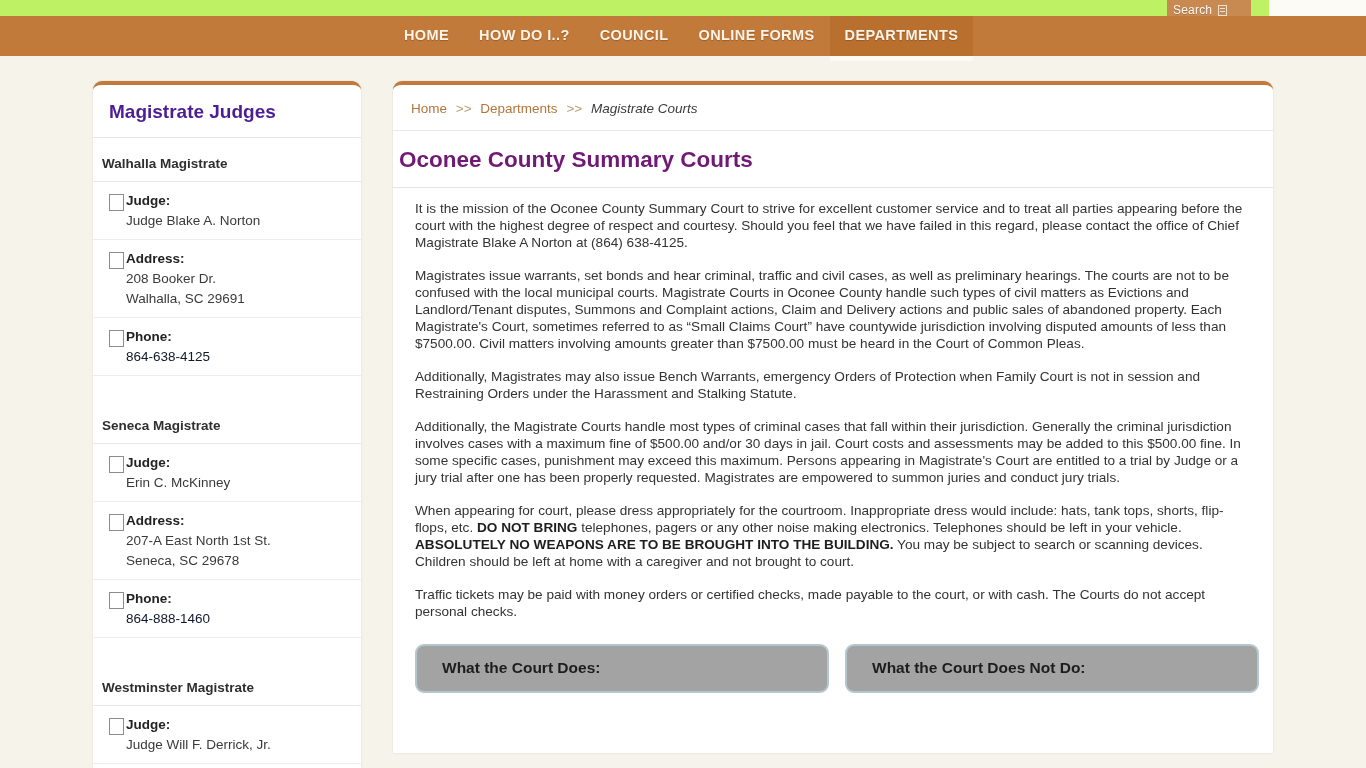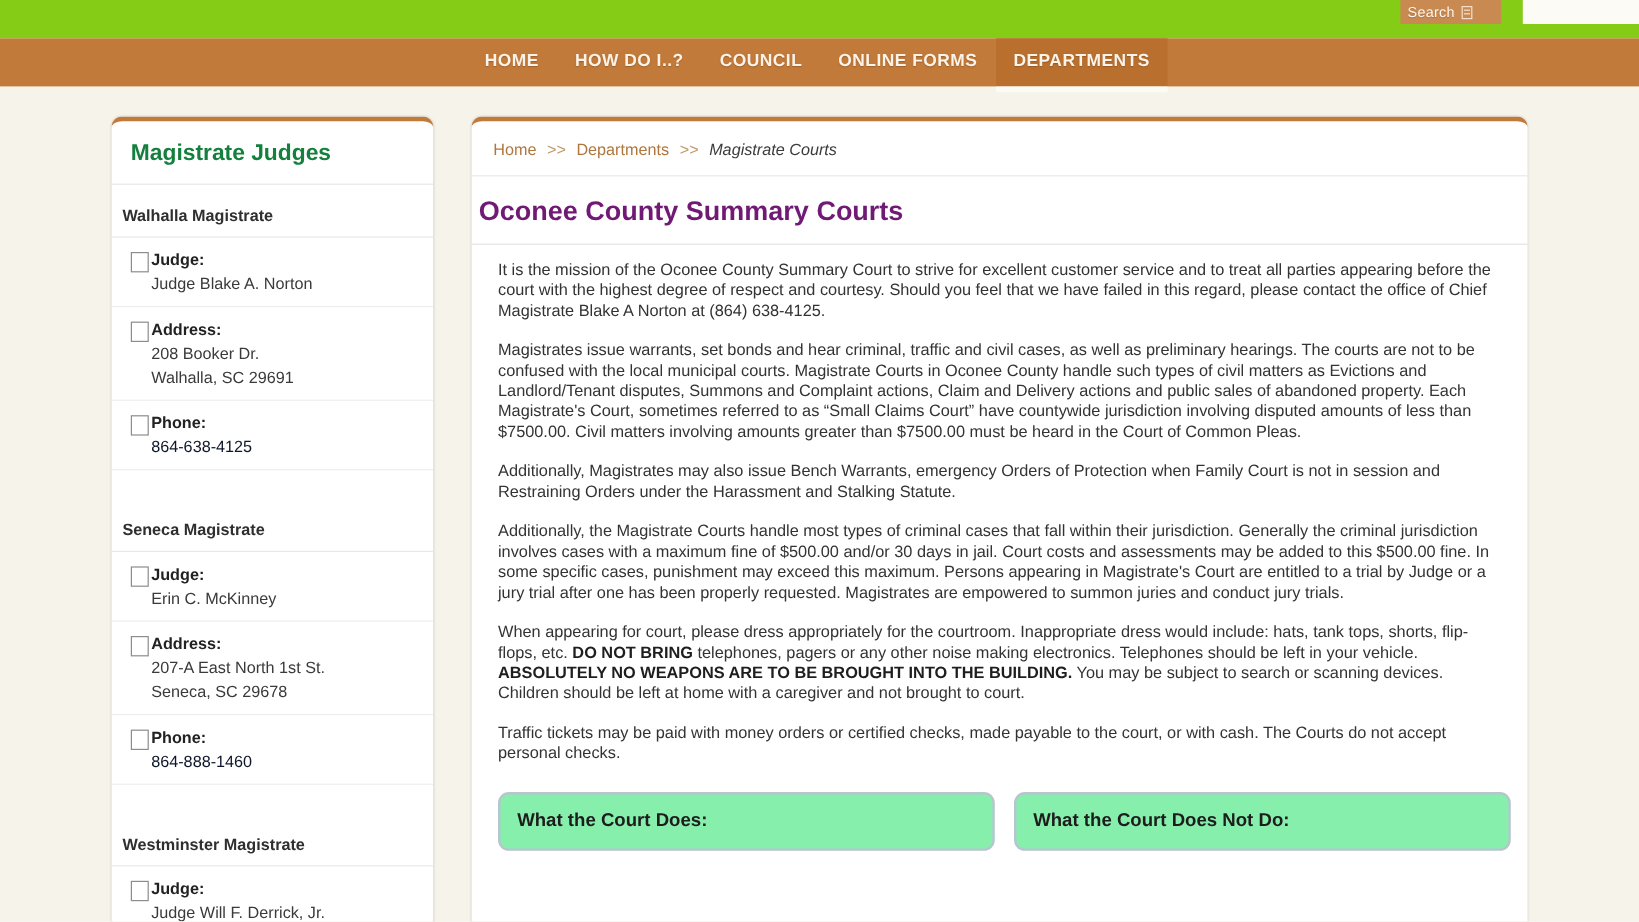--- a/index.html
+++ b/index.html
@@ -9,22 +9,22 @@
     width: 1366px;
     height: 768px;
     overflow: hidden;
     background: #f5f3ea;
     font-family: "Liberation Sans", sans-serif;
   }
 
   
   .top-strip {
     position: relative;
-    height: 32px;
-    background: #84cc16;
+    height: 16px;
+    background: #bef264;
   }
   .search-box {
     position: absolute;
     right: 115px;
     top: 0;
     width: 84px;
     height: 20px;
     background: #c98a52;
     display: flex;
     align-items: center;
@@ -122,21 +122,21 @@
     background: #ffffff;
     border-top: 4px solid #c27a3a;
     border-radius: 9px 9px 0 0;
     box-shadow: 0 0 2px rgba(0,0,0,.14);
     padding: 0 0 10px;
     min-height: 672px;
   }
   .sidebar-title {
     font-size: 19px;
     font-weight: bold;
-    color: #15803d;
+    color: #4c1d95;
     padding: 16px 16px 14px;
     border-bottom: 1px solid #e6e6e6;
   }
   .mag-group { padding: 0 0 24px; }
   .mag-group-title {
     font-size: 13.5px;
     font-weight: bold;
     color: #2f2f2f;
     padding: 18px 9px 10px;
     border-bottom: 1px solid #e8e8e8;
@@ -221,22 +221,22 @@
   
   .info-boxes {
     display: flex;
     gap: 16px;
     padding: 8px 14px 0 22px;
   }
   .info-box {
     flex: 1;
     border: 2px solid #b6c6cf;
     border-radius: 9px;
-    background: #86efac;
-    padding: 13px 14px 14px;
+    background: #a3a3a3;
+    padding: 13px 25px 14px;
     min-height: 46px;
   }
   .info-box-title {
     font-size: 15.5px;
     font-weight: bold;
     color: #1d1d1d;
   }
 </style>
 </head>
 <body>

